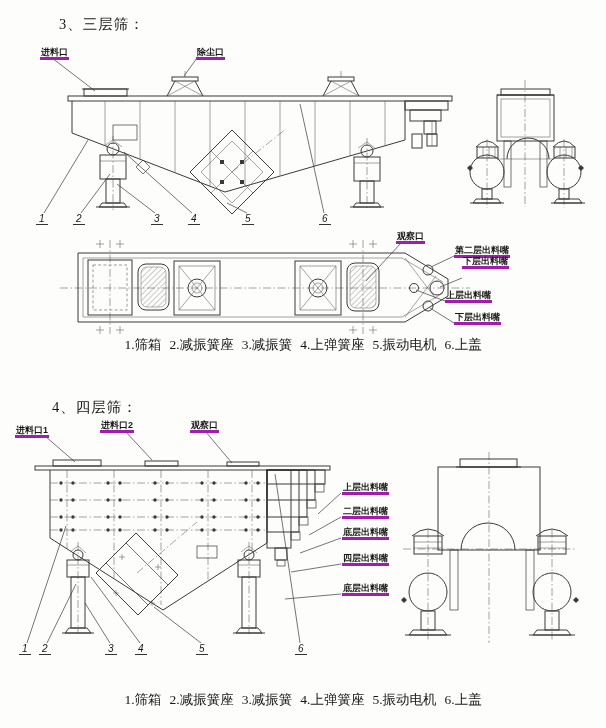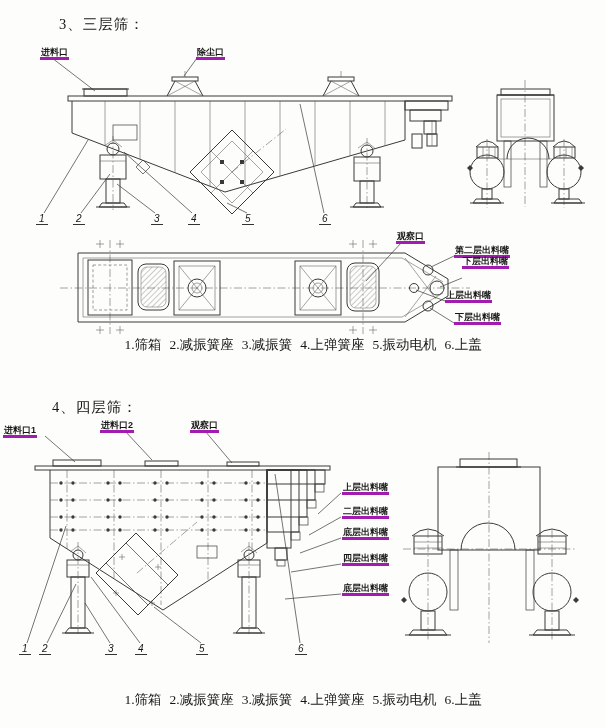--- a/index.html
+++ b/index.html
@@ -399,21 +399,21 @@
   <span>1.筛箱</span>
   <span>2.减振簧座</span>
   <span>3.减振簧</span>
   <span>4.上弹簧座</span>
   <span>5.振动电机</span>
   <span>6.上盖</span>
 </div>
 
 <div class="title" style="left:52px; top:398px">4、四层筛：</div>
 
-<span class="label" style="left:3px;  top:425px">进料口1</span>
+<span class="label" style="left:15px;  top:425px">进料口1</span>
 <span class="label" style="left:100px; top:420px">进料口2</span>
 <span class="label" style="left:190px; top:420px">观察口</span>
 
 <span class="label" style="left:342px; top:482px">上层出料嘴</span>
 <span class="label" style="left:342px; top:506px">二层出料嘴</span>
 <span class="label" style="left:342px; top:527px">底层出料嘴</span>
 <span class="label" style="left:342px; top:553px">四层出料嘴</span>
 <span class="label" style="left:342px; top:583px">底层出料嘴</span>
 
 <span class="pnum" style="left:19px;  top:643px">1</span>

